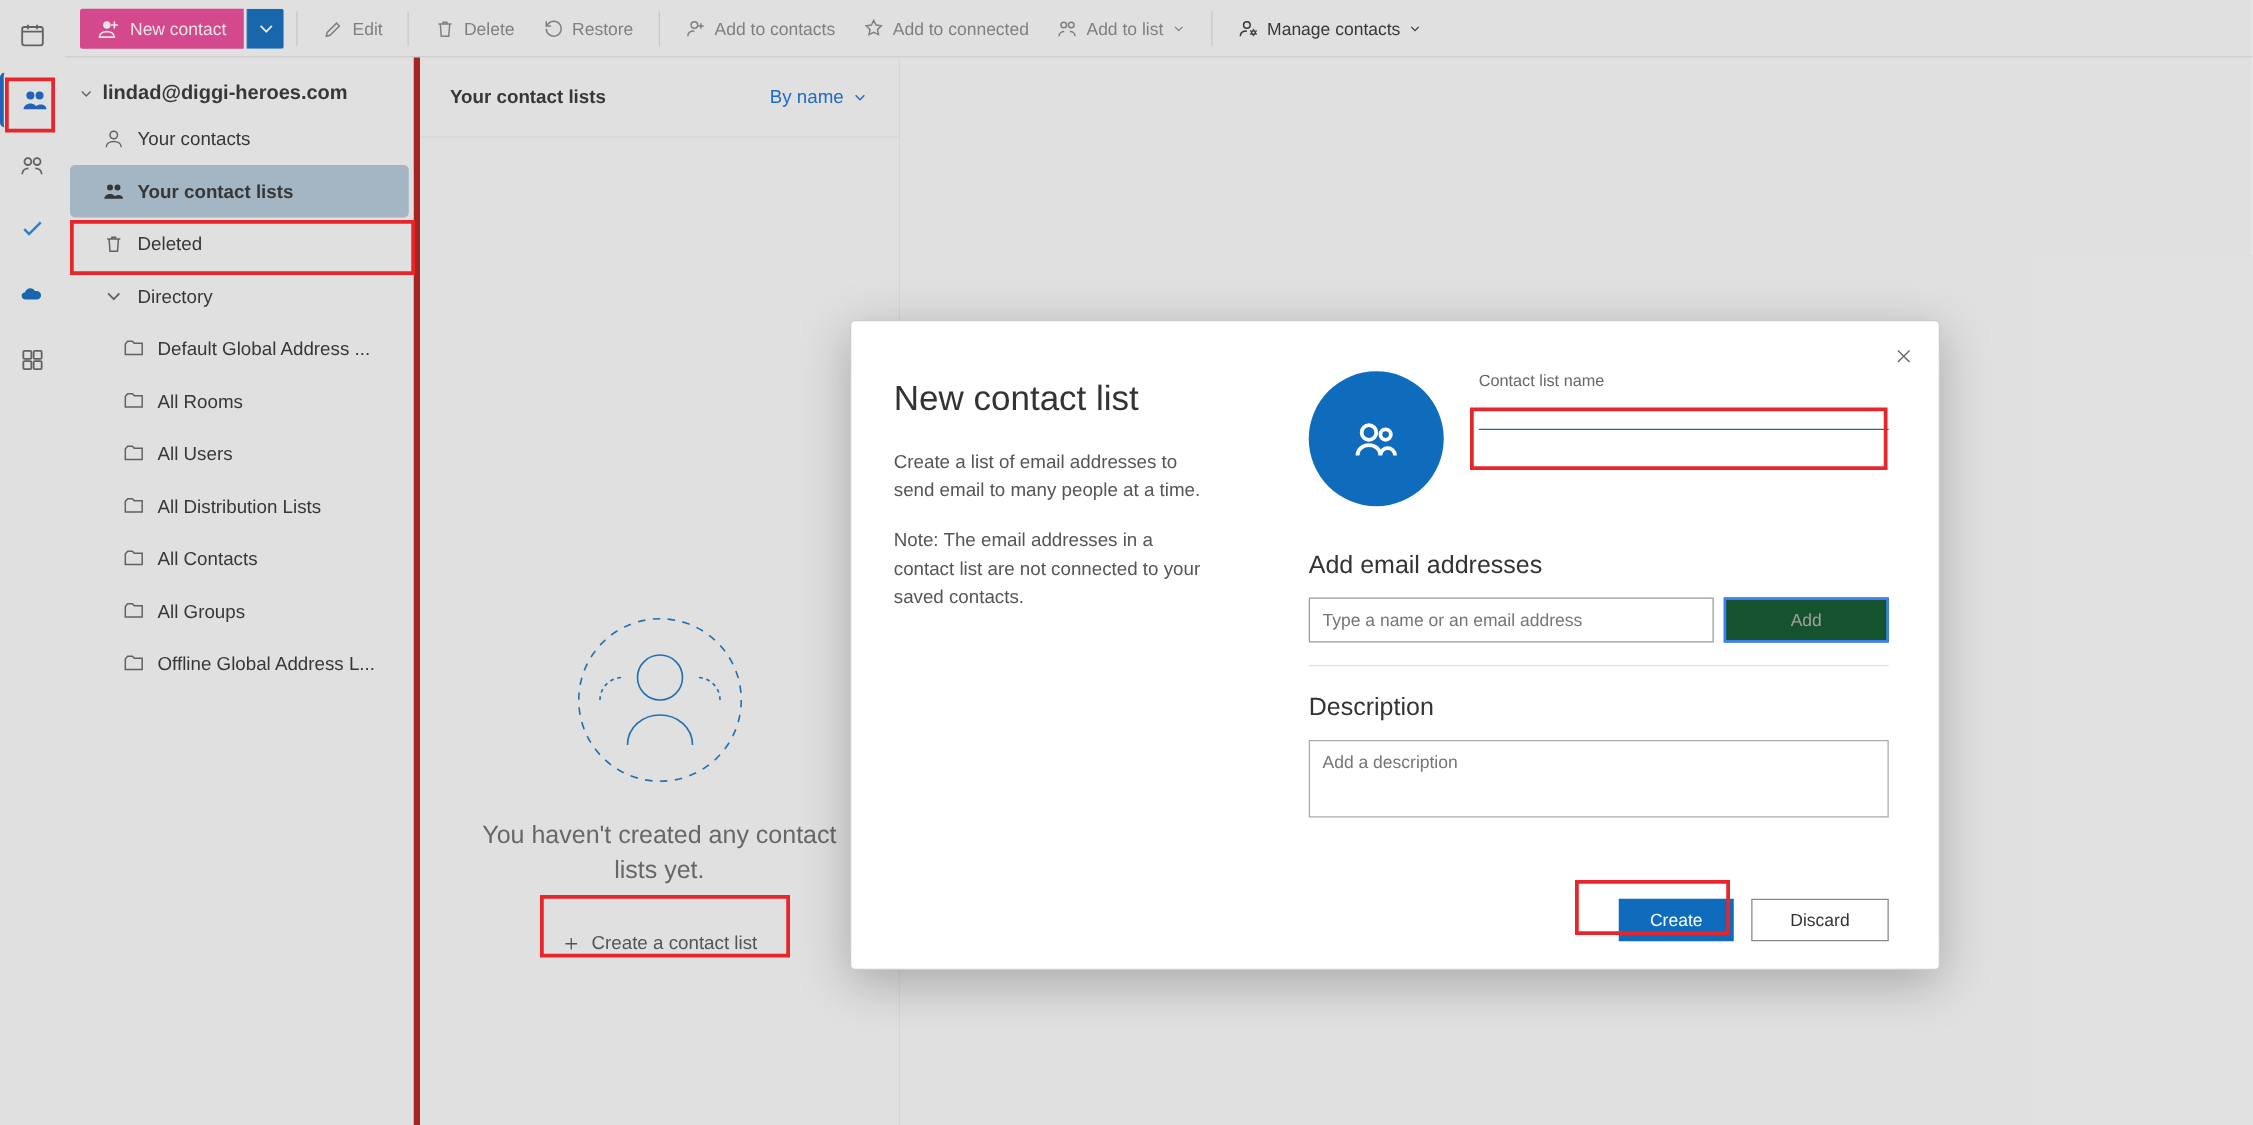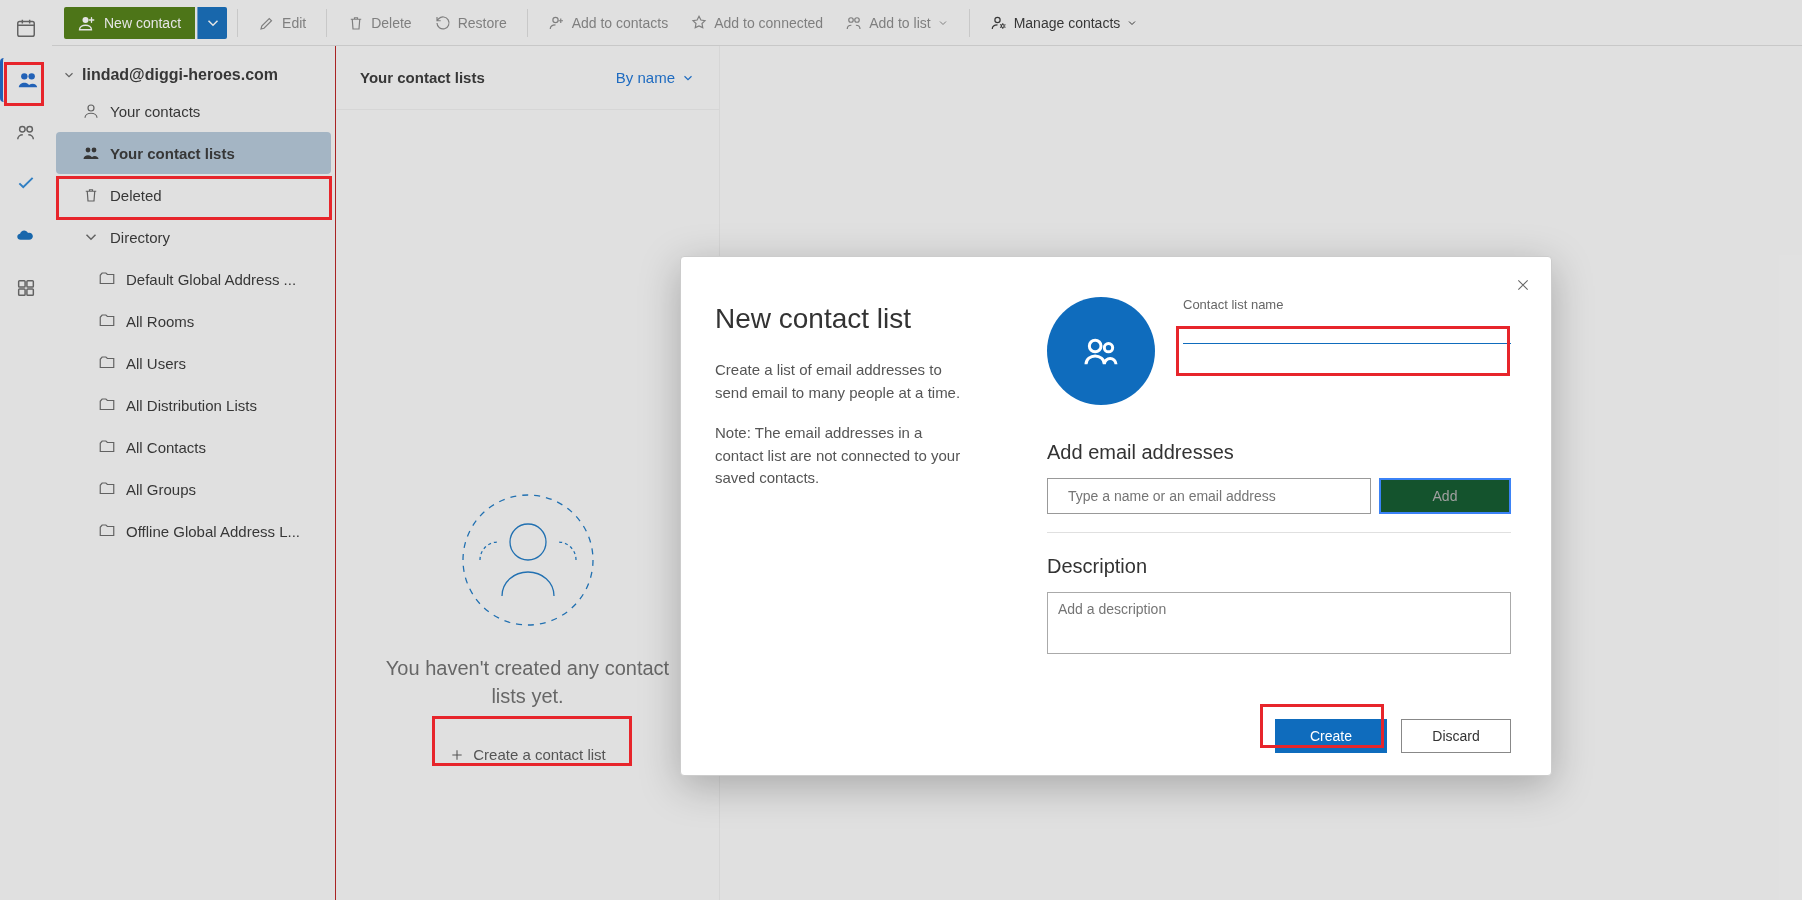--- a/index.html
+++ b/index.html
@@ -6,29 +6,29 @@
 html, body { width: 1802px; height: 900px; overflow: hidden; background: #fafafa; }
 
 
 .app-rail { position: absolute; left: 0; top: 6px; bottom: 0; width: 52px; background: #fafafa; }
 .rail-item { width: 44px; height: 44px; margin: 0 auto 8px auto; display: flex; align-items: center; justify-content: center; color: #666; border-radius: 4px; }
 .rail-item svg { width: 22px; height: 22px; }
 .rail-item.selected { color: #1a66c9; border-left: 3px solid #1a66c9; margin-left: 0; width: 52px; }
 
 
 .toolbar { position: absolute; left: 52px; right: 0; top: 0; height: 46px; border-bottom: 1px solid #ddd; display: flex; align-items: center; padding: 0 12px; gap: 2px; background: #fafafa; }
-.btn-primary { background: #4d7c0f; color: #fff; border: none; height: 32px; padding: 0 14px; border-radius: 2px 0 0 2px; display: flex; align-items: center; gap: 8px; font-size: 14px; cursor: pointer; }
+.btn-primary { background: #ec4899; color: #fff; border: none; height: 32px; padding: 0 14px; border-radius: 2px 0 0 2px; display: flex; align-items: center; gap: 8px; font-size: 14px; cursor: pointer; }
 .btn-primary-dd { background: #0f6cbd; color: #fff; border: none; height: 32px; width: 30px; border-left: 1px solid rgba(255,255,255,0.4); border-radius: 0 2px 2px 0; display: flex; align-items: center; justify-content: center; cursor: pointer; }
 .divider-v { width: 1px; height: 28px; background: #ddd; margin: 0 8px; }
 .tool-btn { background: transparent; border: none; color: #888; height: 32px; padding: 0 10px; display: flex; align-items: center; gap: 6px; font-size: 14px; cursor: pointer; }
 .tool-btn.enabled { color: #333; }
 .tool-btn svg, .btn-primary svg, .btn-primary-dd svg { width: 18px; height: 18px; }
 
 
-.sidebar { position: absolute; left: 52px; top: 46px; bottom: 0; width: 284px; background: #fafafa; border-right: 1px solid #b91c1c; padding-top: 14px; }
+.sidebar { position: absolute; left: 52px; top: 46px; bottom: 0; width: 284px; background: #fafafa; border-right: 5px solid #b91c1c; padding-top: 14px; }
 .account-row { display: flex; align-items: center; gap: 6px; padding: 6px 10px; font-weight: 600; font-size: 16px; color: #333; }
 .sb-item { display: flex; align-items: center; gap: 10px; height: 42px; padding: 0 18px 0 30px; font-size: 15px; color: #333; cursor: pointer; }
 .sb-item.selected { background: #b3c7d9; border-radius: 4px; margin: 0 4px; padding-left: 26px; font-weight: 600; }
 .sb-sub { padding-left: 46px; }
 .sb-item svg { width: 18px; height: 18px; color: #666; }
 .sb-item.selected svg { color: #333; }
 
 
 .midcol { position: absolute; left: 336px; top: 46px; bottom: 0; width: 384px; border-right: 1px solid #eee; background: #fafafa; }
 .mid-header { display: flex; align-items: center; justify-content: space-between; height: 64px; padding: 0 24px; border-bottom: 1px solid #eee; }
@@ -61,26 +61,26 @@
 .modal-right { flex: 1; position: relative; padding: 40px 40px 24px 40px; }
 .modal-close { position: absolute; right: 12px; top: 12px; width: 32px; height: 32px; display: flex; align-items: center; justify-content: center; color: #666; cursor: pointer; background: none; border: none; }
 .avatar-circle { width: 108px; height: 108px; background: #0f6cbd; border-radius: 50%; display: flex; align-items: center; justify-content: center; color: #fff; }
 .avatar-circle svg { width: 40px; height: 40px; }
 .form-row-top { display: flex; align-items: flex-start; gap: 28px; margin-bottom: 36px; }
 .input-wrap label { font-size: 13px; color: #666; display: block; margin-bottom: 4px; }
 .input-wrap { flex: 1; }
 .underline-input { width: 100%; border: none; border-bottom: 1px solid #0f6cbd; height: 28px; font-size: 15px; outline: none; }
 .section-h { font-size: 20px; color: #333; margin-bottom: 14px; }
 .add-row { display: flex; gap: 8px; align-items: center; margin-bottom: 8px; }
-.text-input { flex: 1; height: 36px; border: 1px solid #999; padding: 0 20px; font-size: 14px; }
+.text-input { flex: 1; height: 36px; border: 1px solid #999; padding: 0 10px; font-size: 14px; }
 .btn-gray { background: #14532d; border: 2px solid #3b82f6; color: #a0a0a0; height: 36px; width: 132px; font-size: 14px; }
 .hr { height: 1px; background: #e0e0e0; margin: 18px 0 22px 0; }
 .desc-area { width: 100%; height: 62px; border: 1px solid #aaa; padding: 8px 10px; font-size: 14px; resize: none; font-family: inherit; }
 .modal-actions { position: absolute; right: 40px; bottom: 22px; display: flex; gap: 14px; }
-.btn-create { background: #0f6cbd; color: #fff; border: none; height: 34px; width: 112px; font-size: 14px; cursor: pointer; margin-left: 46px; }
+.btn-create { background: #0f6cbd; color: #fff; border: none; height: 34px; width: 92px; font-size: 14px; cursor: pointer; margin-left: 46px; }
 .btn-discard { background: #fff; color: #333; border: 1px solid #888; height: 34px; width: 110px; font-size: 14px; cursor: pointer; }
 </style>
 </head>
 <body>
 
 <div class="app-rail">
   <div class="rail-item">
     <svg viewBox="0 0 24 24" fill="none" stroke="currentColor" stroke-width="1.6">
         <rect x="3" y="5" width="18" height="16" rx="2"></rect>
         <path d="M3 9h18M8 3v4M16 3v4"></path>

